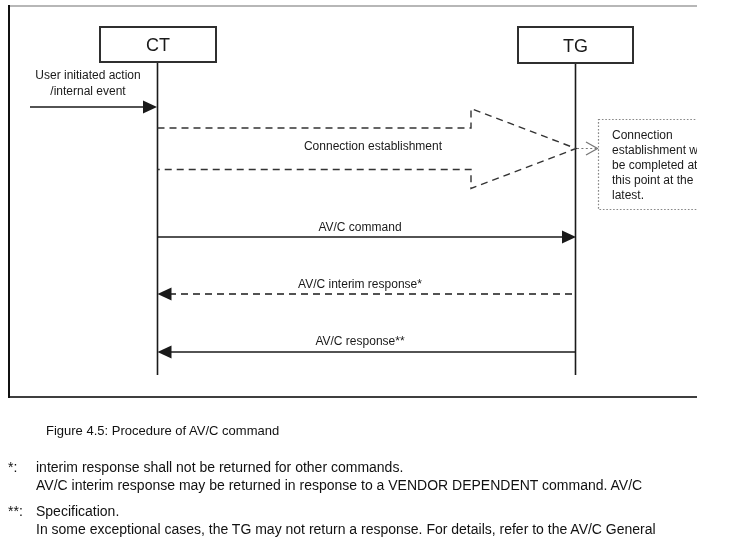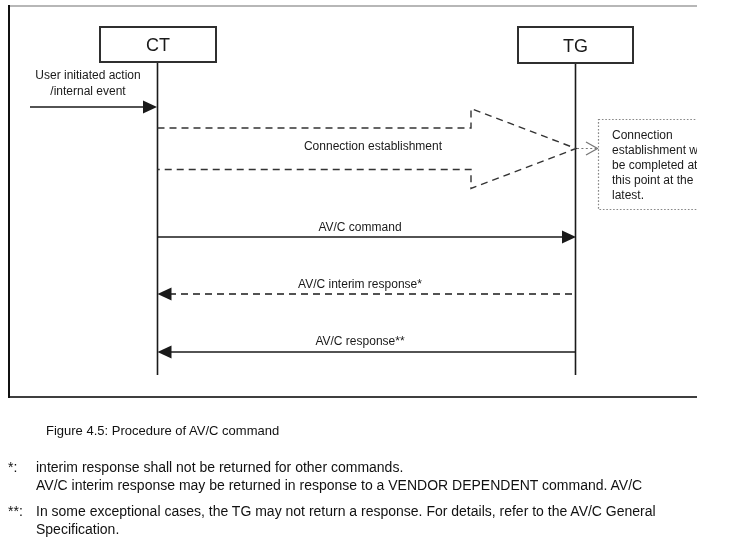--- a/index.html
+++ b/index.html
@@ -81,18 +81,18 @@
     <span class="fn-marker">*:</span>
     <div class="fn-body">
       <div class="fn-line">interim response shall not be returned for other commands.</div>
       <div class="fn-line">AV/C interim response may be returned in response to a VENDOR DEPENDENT command. AV/C</div>
     </div>
   </div>
 
   <div class="footnote fn2">
     <span class="fn-marker">**:</span>
     <div class="fn-body">
+      <div class="fn-line">Specification.</div>
       <div class="fn-line">In some exceptional cases, the TG may not return a response. For details, refer to the AV/C General</div>
-      <div class="fn-line">Specification.</div>
     </div>
   </div>
 
 </div>
 
 </body></html>

